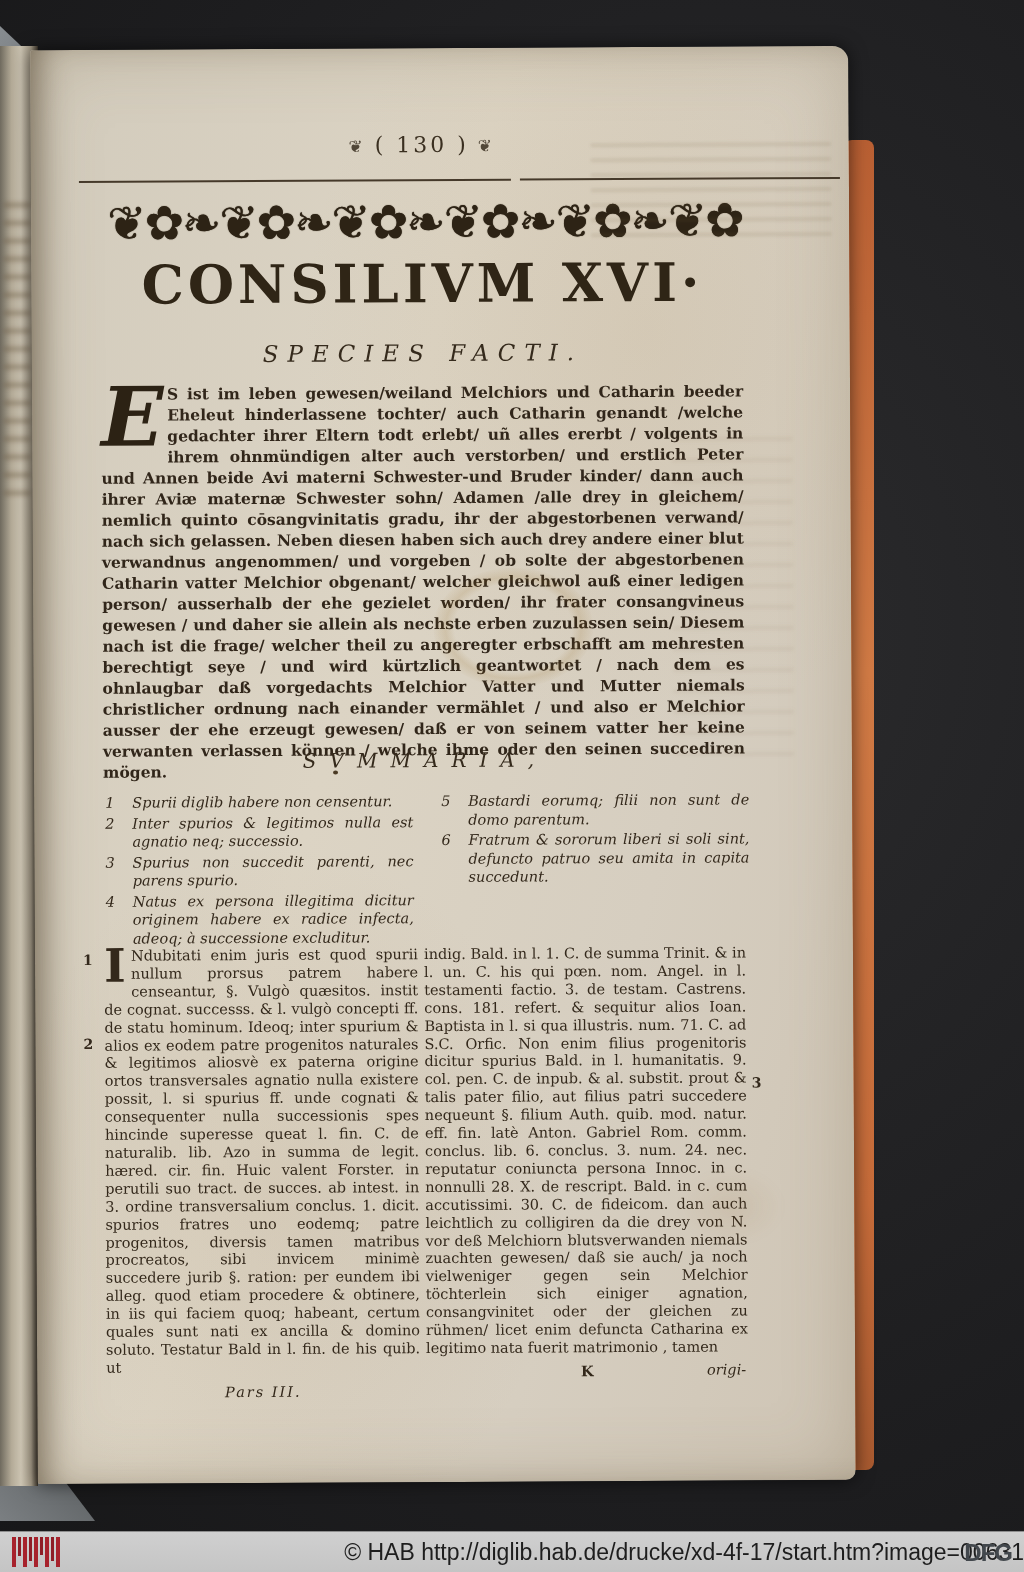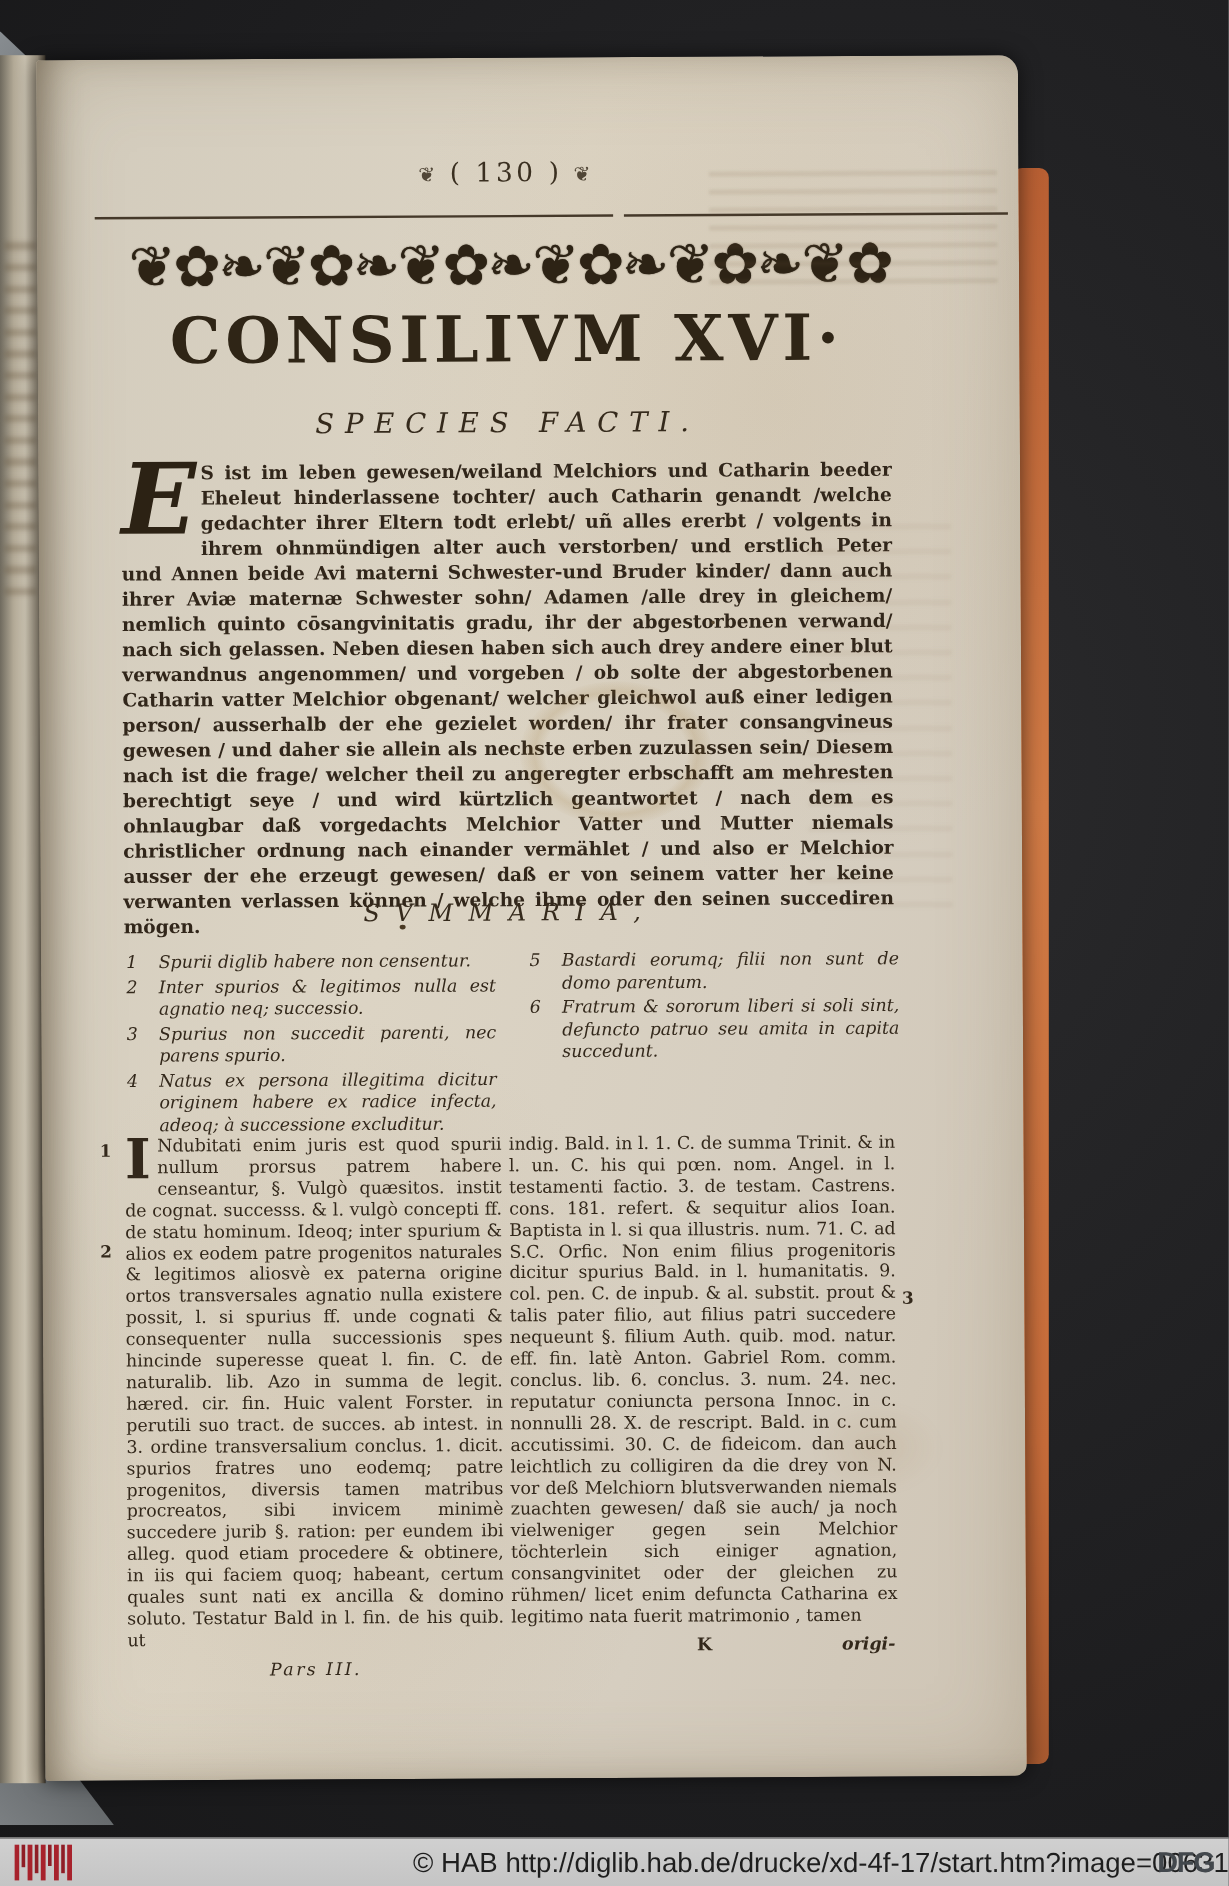--- a/index.html
+++ b/index.html
@@ -49,21 +49,21 @@
   .sum-col{width:308px;}
   .sum-item{display:flex;margin-bottom:2px;}
   .sum-num{flex:none;width:27px;font-style:italic;font-size:14.5px;line-height:18.5px;}
   .sum-text{font-style:italic;font-size:14.5px;line-height:18.5px;text-align:justify;}
   .col{position:absolute;top:898px;text-align:justify;font-size:14.5px;line-height:17.9px;color:#33281b;}
   .col-left{left:69px;width:314px;}
   .col-right{left:389px;width:322px;}
   .dropcap-i{float:left;width:22px;height:36px;font-size:46px;line-height:35px;font-weight:bold;margin:1px 5px 0 0;}
   .pars-line{margin-top:7px;text-align:center;font-style:italic;letter-spacing:2px;}
   .sig-line{position:relative;margin-top:5px;text-align:center;font-weight:bold;}
-  .catchword{position:absolute;right:2px;font-weight:bold;font-style:italic;}
+  .catchword{position:absolute;right:2px;font-weight:normal;font-style:italic;}
   .mnum{position:absolute;font-size:14px;font-weight:bold;color:#33281b;}
   .ghost1{position:absolute;left:560px;top:95px;width:240px;height:95px;
        background:repeating-linear-gradient(0deg, rgba(110,85,55,.12) 0 4px, transparent 4px 15px);filter:blur(1.5px);}
   .ghost2{position:absolute;left:640px;top:380px;width:120px;height:330px;
        background:repeating-linear-gradient(0deg, rgba(110,85,55,.06) 0 5px, transparent 5px 21px);filter:blur(1.5px);}
   .stain1{position:absolute;left:400px;top:520px;width:160px;height:120px;border-radius:50%;
        background:radial-gradient(ellipse, transparent 52%, rgba(150,110,40,.16) 60%, transparent 72%);}
   .stain2{position:absolute;left:640px;top:1120px;width:110px;height:80px;border-radius:50%;
        background:radial-gradient(ellipse, rgba(140,100,50,.10), transparent 70%);filter:blur(2px);}
   .fleck1{position:absolute;left:299px;top:722px;width:5px;height:4px;border-radius:50%;background:#4a3a24;}

